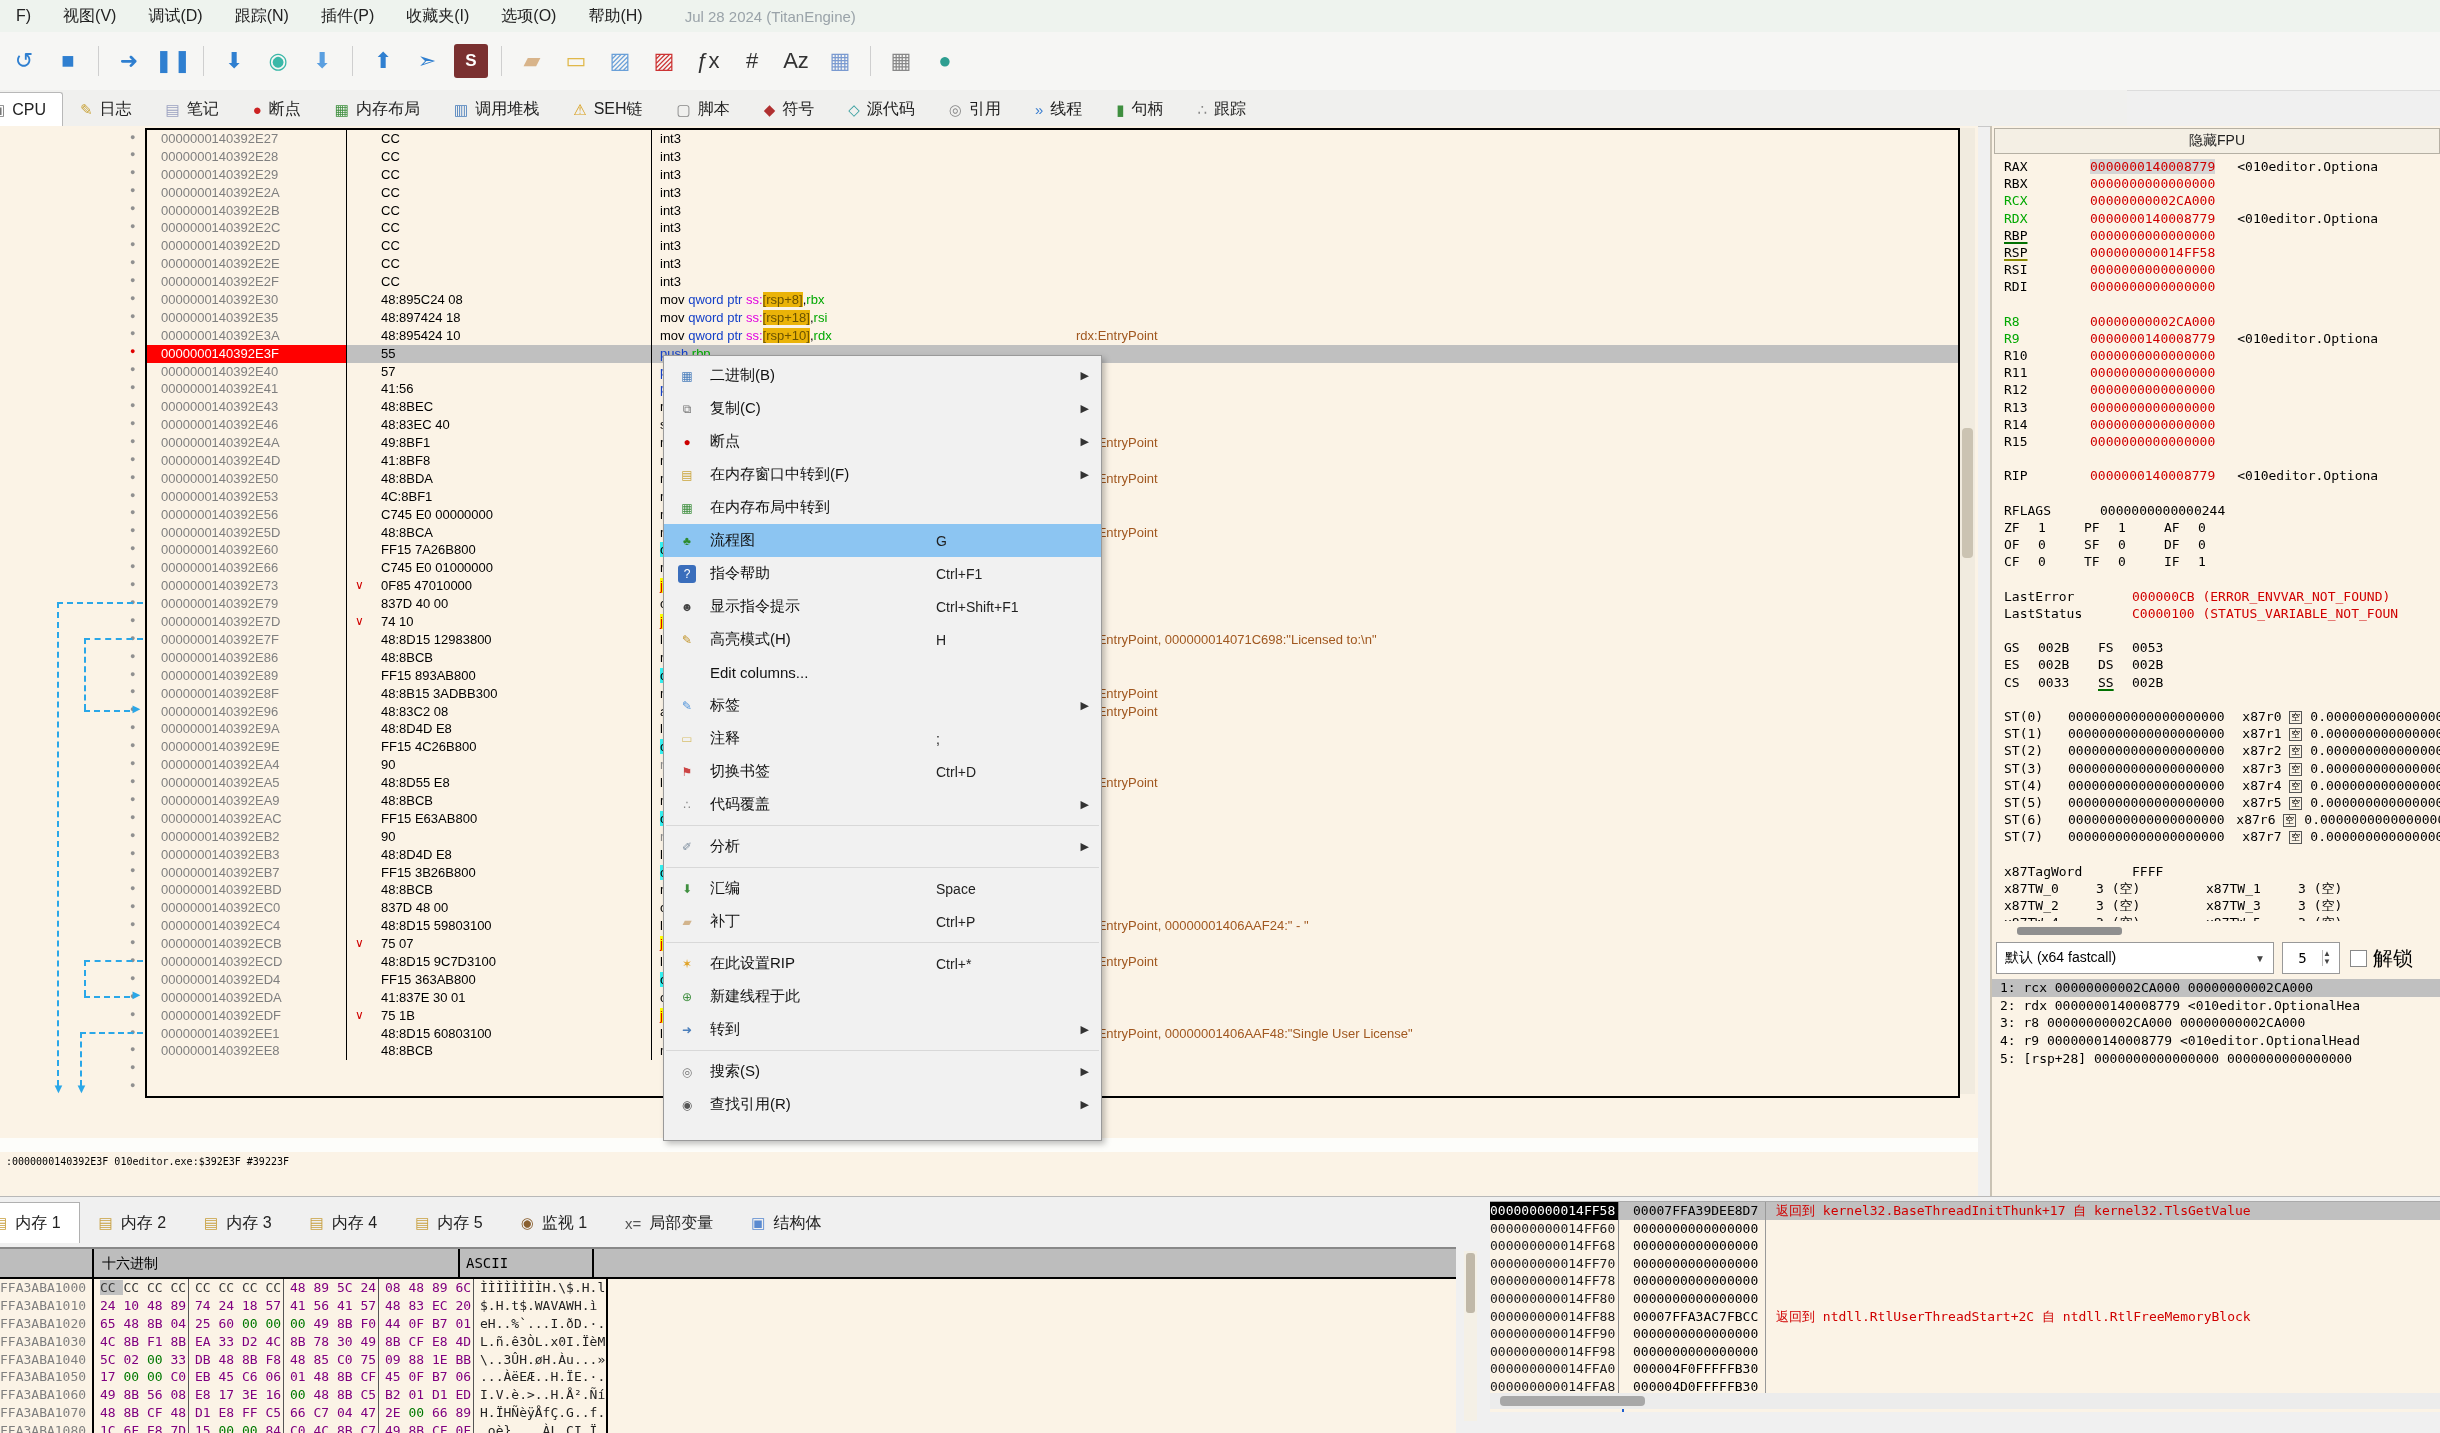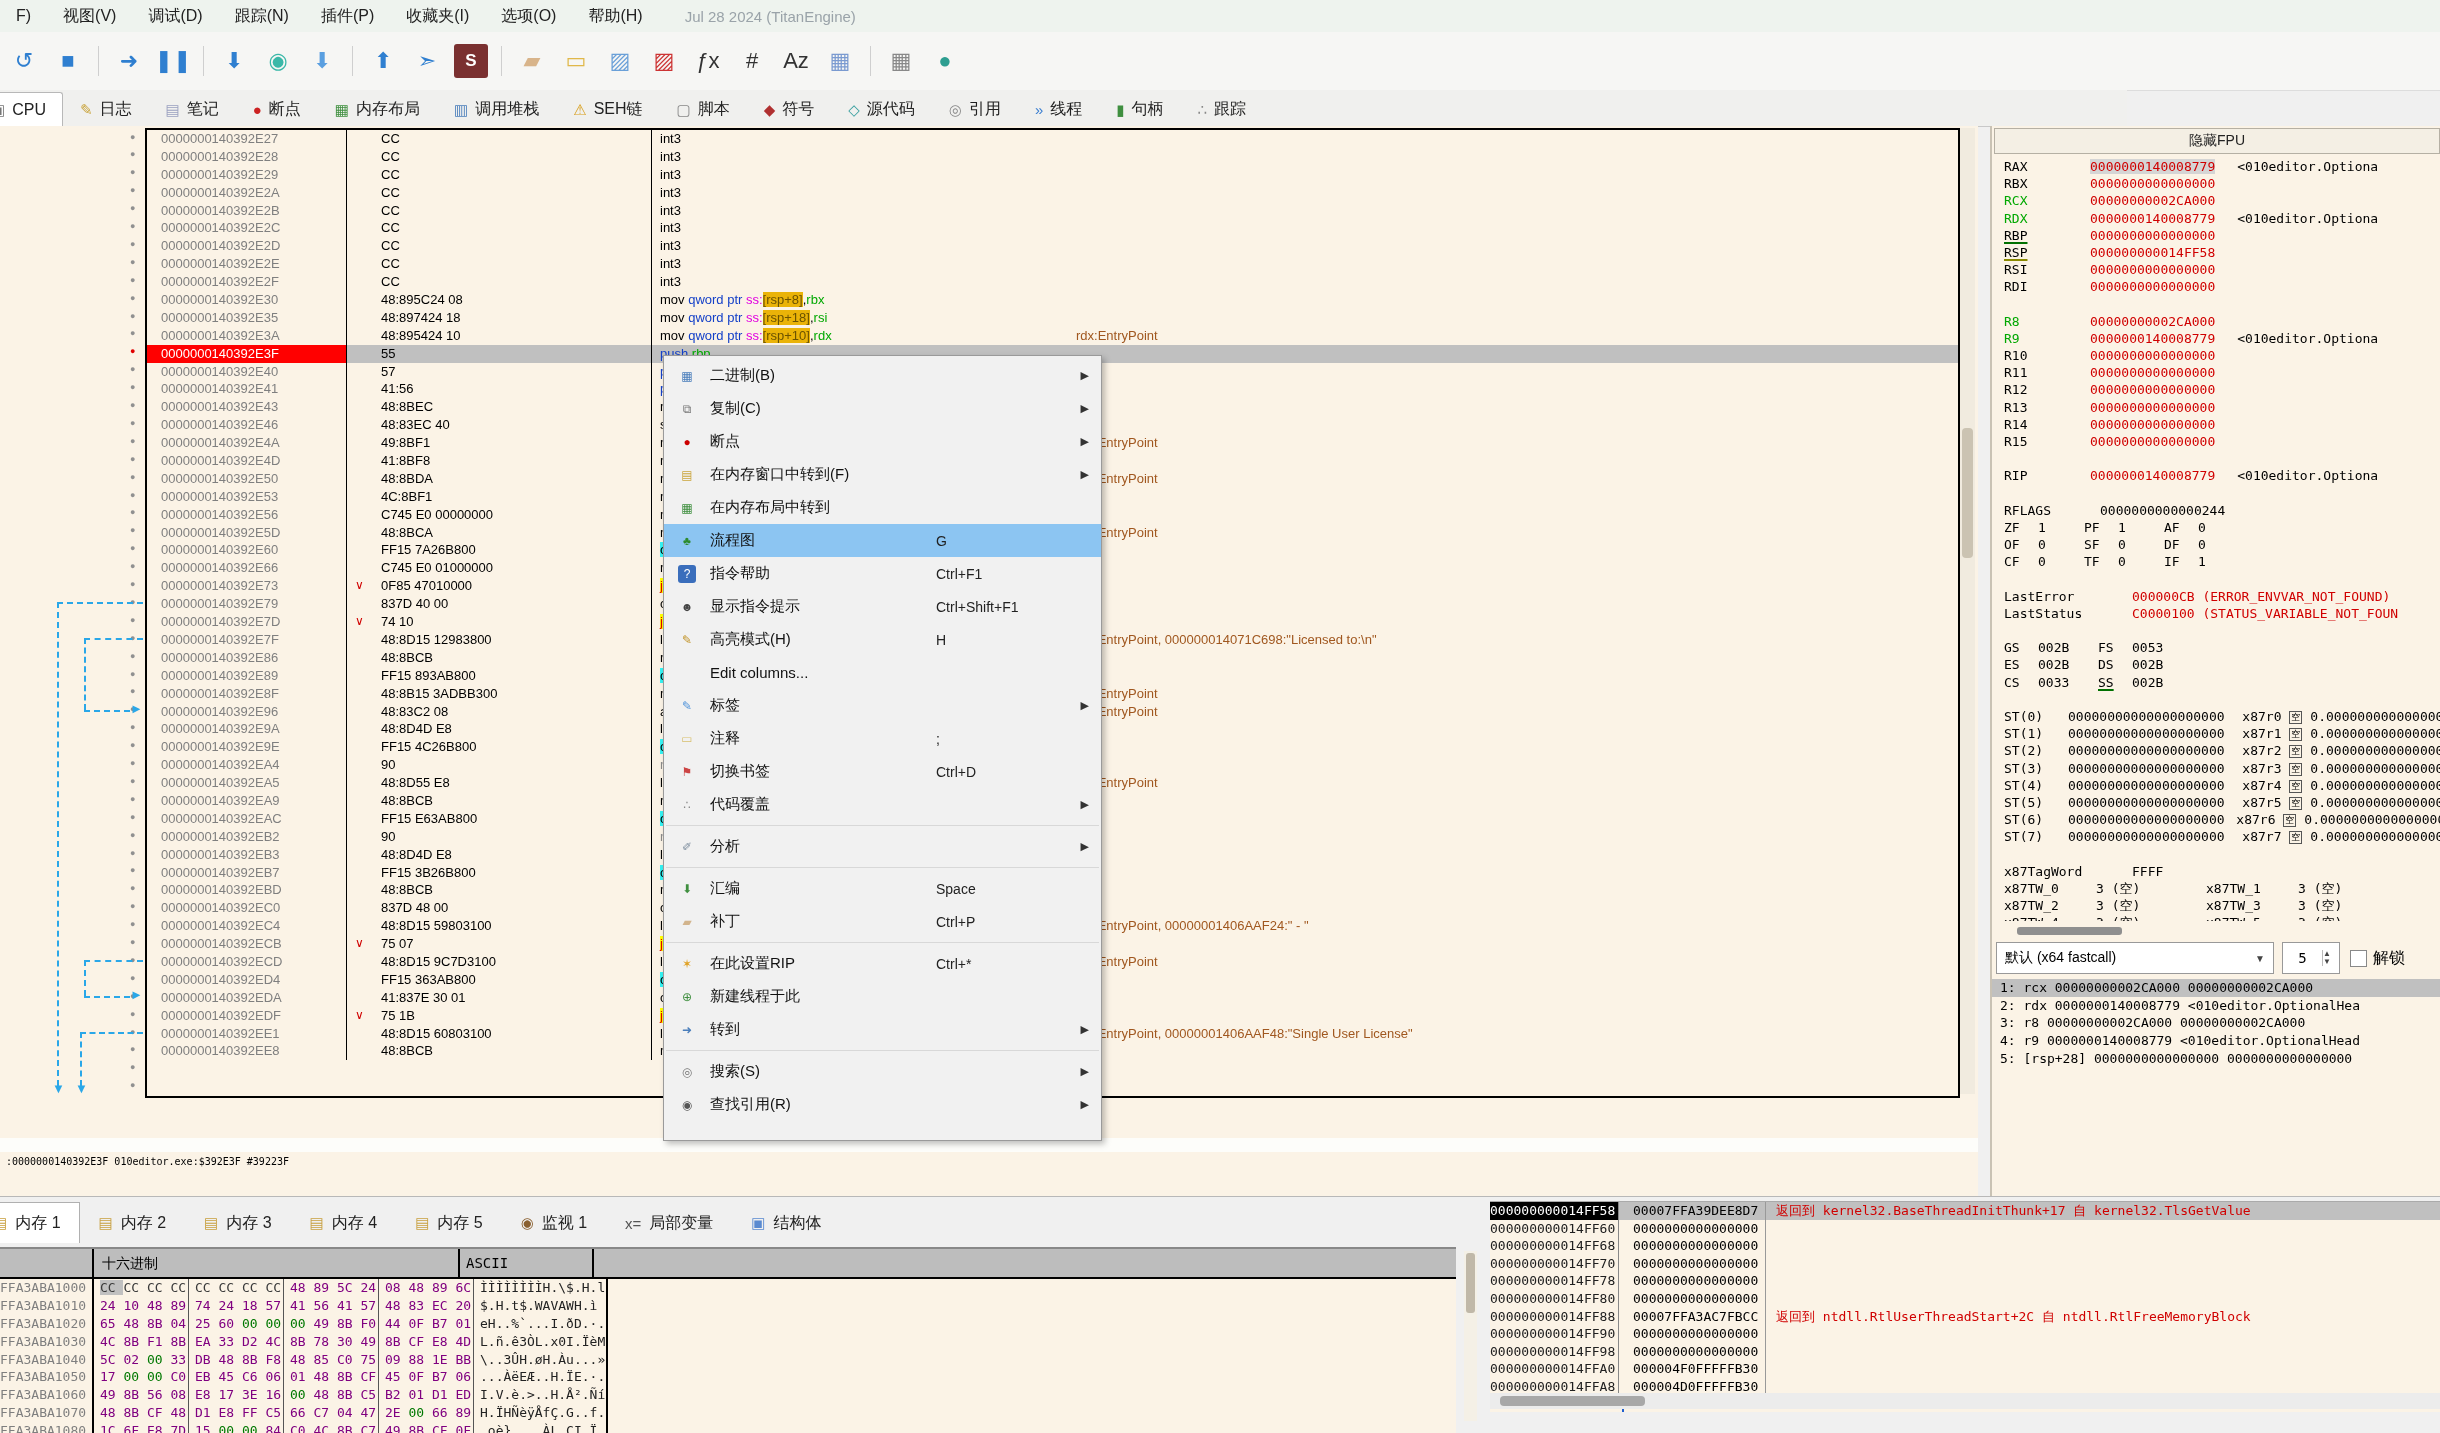--- a/index.html
+++ b/index.html
@@ -72,21 +72,21 @@
   .rextra{color:#000;margin-left:22px;}
   .sttag{display:inline-block;border:1px solid #555;font-size:9px;line-height:11px;padding:0 1px;vertical-align:1px;}
   #reghsb{position:relative;height:12px;margin:4px 0 2px 0;}
   #reghsb .thumb{position:absolute;left:25px;top:2px;width:105px;height:8px;background:#8f8f8f;border-radius:3px;}
   #convrow{display:flex;align-items:center;margin:4px 4px;height:34px;}
   #convsel{flex:none;width:260px;height:30px;background:#fff;border:1px solid #999;display:flex;align-items:center;
            padding:0 8px;font-size:14px;justify-content:space-between;}
   #convspin{flex:none;width:56px;height:30px;background:#fff;border:1px solid #999;margin-left:8px;display:flex;align-items:center;}
   #convspin .num{flex:1;text-align:center;font-size:14px;}
   #convspin .btns{width:16px;display:flex;flex-direction:column;font-size:8px;line-height:8px;color:#444;border-left:1px solid #bbb;}
-  #convunlock{display:flex;align-items:center;margin-left:10px;font-size:16px;}
+  #convunlock{display:flex;align-items:center;margin-left:10px;font-size:20px;}
   #convunlock .cb{width:15px;height:15px;border:1px solid #888;background:#fff;margin-right:6px;}
   .argline{height:17.6px;line-height:17.6px;font-size:13px;padding-left:8px;white-space:pre;overflow:hidden;color:#000;}
   .argline.sel{background:#c0c0c0;}
 
   
   #ctxmenu{position:absolute;left:663px;top:355px;width:437px;height:778px;background:#f1f1f1;
            border:1px solid #9a9a9a;box-shadow:3px 3px 6px rgba(0,0,0,0.25);padding:3px 0;z-index:50;}
   .mi{height:33px;display:flex;align-items:center;font-size:15px;color:#111;position:relative;}
   .mi.sel{background:#8cc5f2;}
   .mi .mic{width:46px;text-align:center;font-size:16px;flex:none;}

